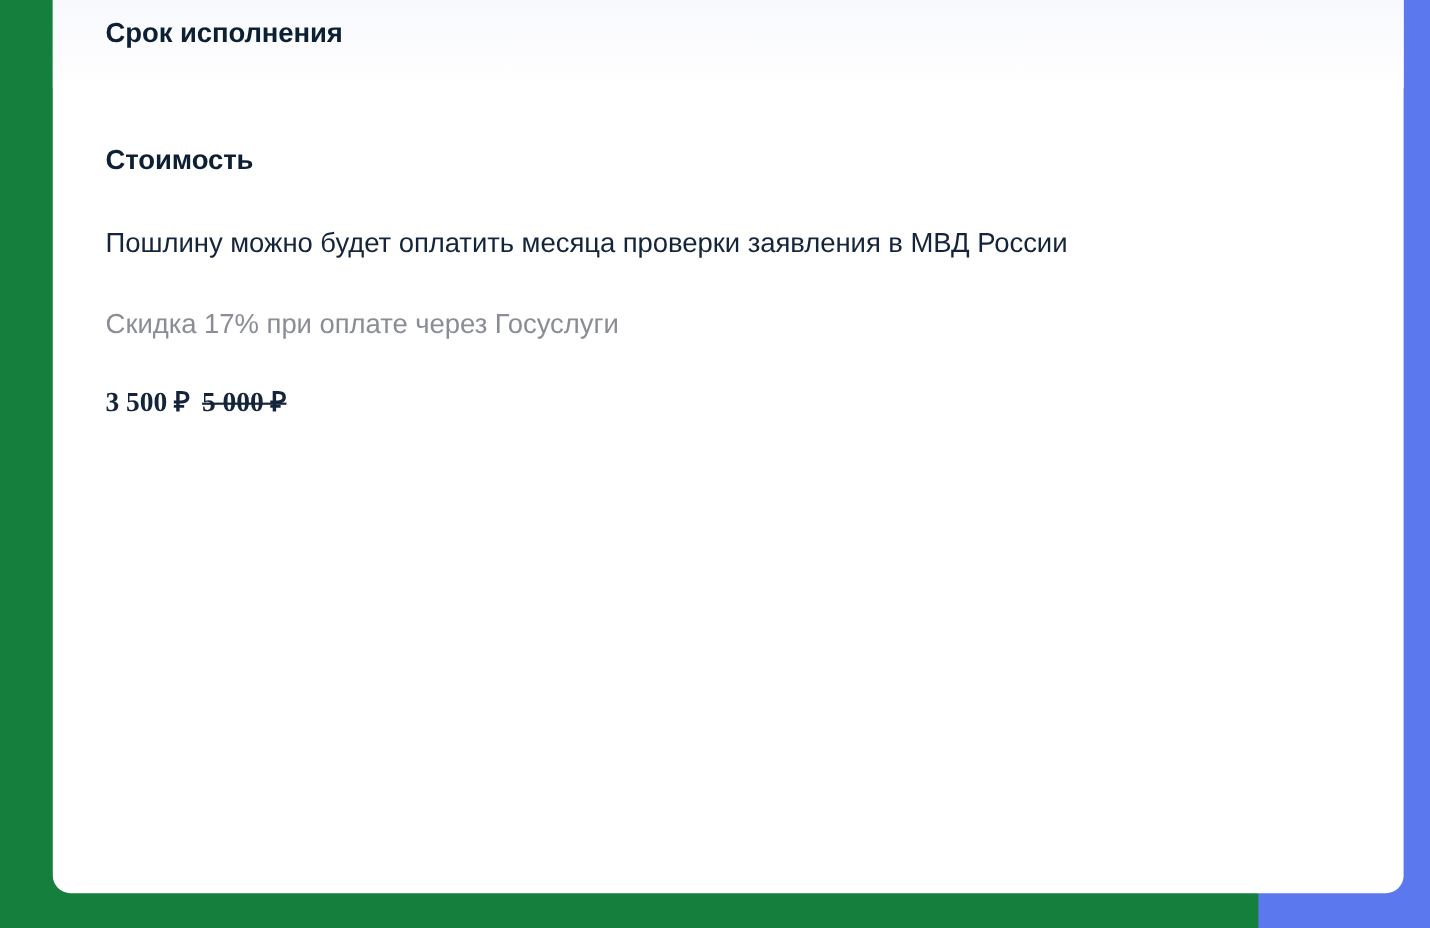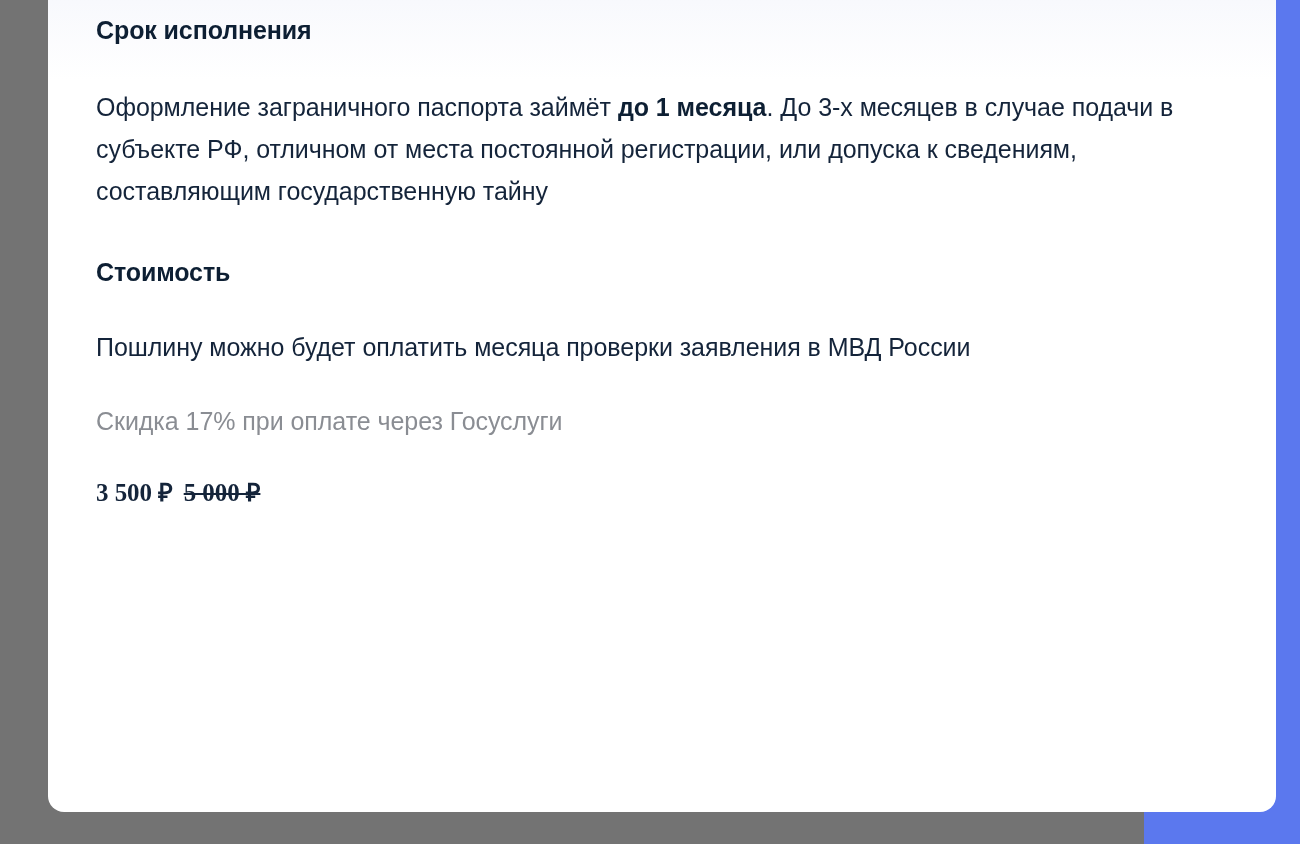--- a/index.html
+++ b/index.html
@@ -13,21 +13,21 @@
   body {
     background: #5b78ee;
     font-family: "Liberation Sans", "DejaVu Sans", sans-serif;
     -webkit-font-smoothing: antialiased;
   }
 
   .page {
     position: relative;
     width: 1144px;
     height: 844px;
-    background: #737373;
+    background: #15803d;
   }
 
   
   .card {
     position: absolute;
     left: 48px;
     top: -40px;
     width: 1228px;
     height: 852px;
     background: #ffffff;
@@ -121,21 +121,20 @@
   <div class="card">
     <div class="card-top-wash"></div>
 
     <div class="card-inner">
 
       <section>
         <h2 class="section-title">Срок исполнения</h2>
 
         <div class="gap-title-to-body"></div>
 
-        <p class="body-text"><span>Оформление заграничного паспорта займёт </span><b>до 1 месяца</b><span>. До 3-х месяцев в случае подачи в субъекте РФ, отличном от места постоянной регистрации, или допуска к сведениям, составляющим государственную тайну</span></p>
       </section>
 
       <div class="gap-body-to-title"></div>
 
       <section>
         <h2 class="section-title">Стоимость</h2>
 
         <div class="gap-title-to-body-sm"></div>
 
         <p class="body-text">Пошлину можно будет оплатить месяца проверки заявления в МВД России</p>

